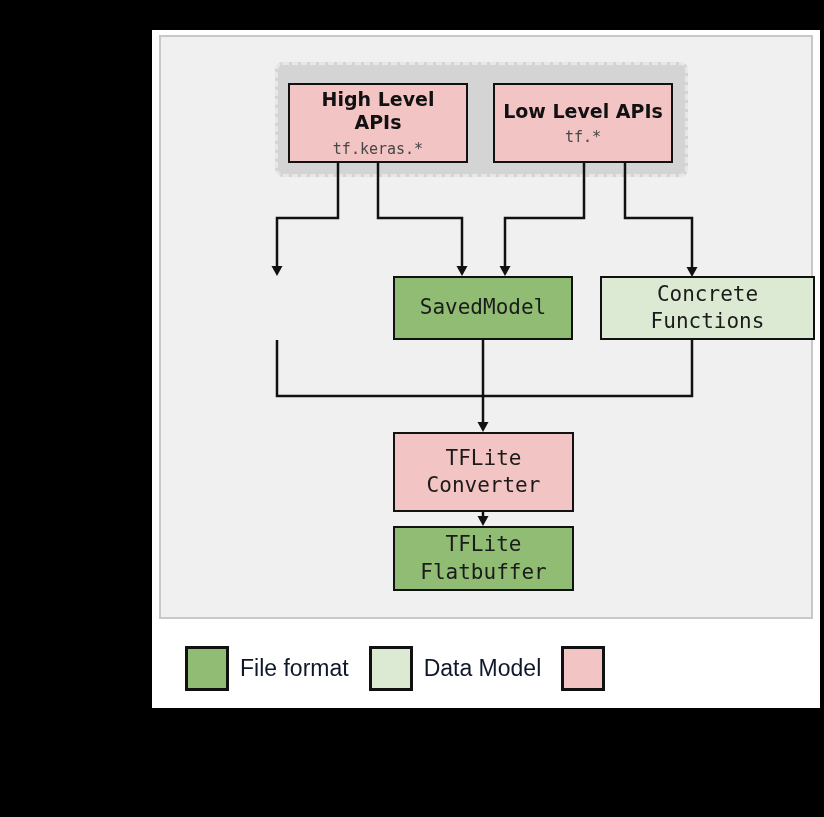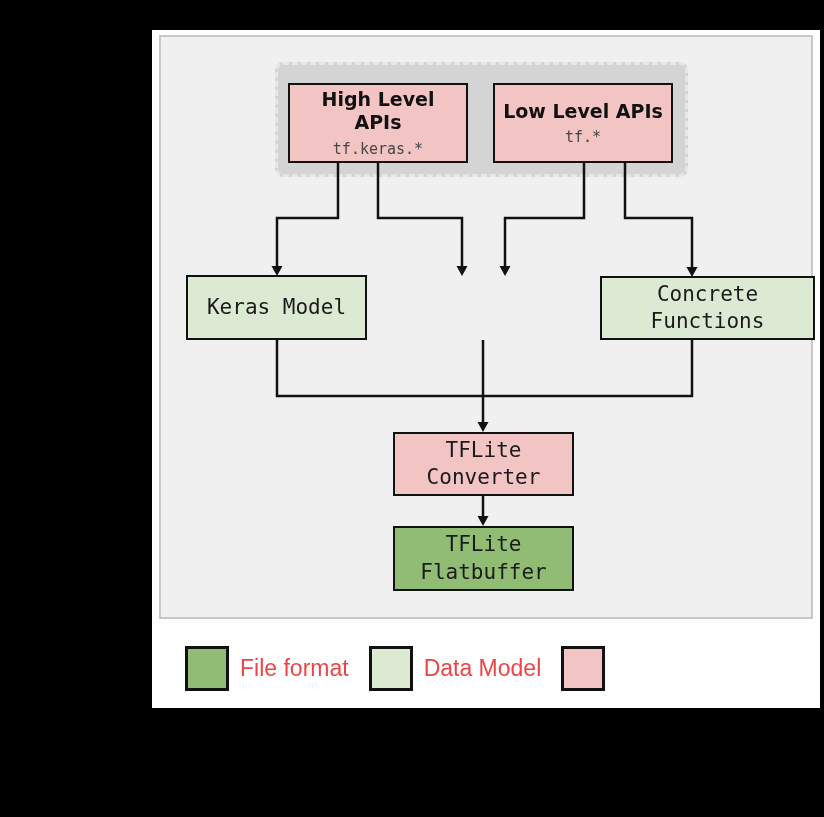--- a/index.html
+++ b/index.html
@@ -65,21 +65,21 @@
     font-family: "DejaVu Sans Mono", monospace;
     font-size: 15px;
     color: #464646;
     margin-top: 6px;
   }
   .n-high       { left: 136px; top:  53px; width: 180px; height: 80px; }
   .n-low        { left: 341px; top:  53px; width: 180px; height: 80px; }
   .n-keras      { left:  34px; top: 245px; width: 181px; height: 65px; }
   .n-saved      { left: 241px; top: 246px; width: 180px; height: 64px; }
   .n-concrete   { left: 448px; top: 246px; width: 215px; height: 64px; }
-  .n-converter  { left: 241px; top: 402px; width: 181px; height: 64px; }
+  .n-converter  { left: 241px; top: 402px; width: 181px; height: 80px; }
   .n-flatbuffer { left: 241px; top: 496px; width: 181px; height: 65px; }
   .legend {
     position: absolute;
     left: 33px; top: 613px;
     height: 50px;
     display: flex;
     align-items: center;
     gap: 20px;
   }
   .legend-item {
@@ -88,21 +88,21 @@
     gap: 11px;
   }
   .legend-swatch {
     width: 38px; height: 39px;
     border: 3px solid #111111;
     box-sizing: content-box;
   }
   .legend-label {
     font-family: "Liberation Sans", sans-serif;
     font-size: 23px;
-    color: #ef4444;
+    color: #0f172a;
     white-space: nowrap;
   }
 </style>
 </head>
 <body>
 
 <div class="panel">
 
   <div class="diagram-canvas"></div>
 
@@ -131,24 +131,24 @@
   <div class="node node-api n-high" style="background-color: rgb(243, 196, 196);">
     <div class="node-title">High Level APIs</div>
     <div class="node-subtitle">tf.keras.*</div>
   </div>
 
   <div class="node node-api n-low" style="background-color: rgb(243, 196, 196);">
     <div class="node-title">Low Level APIs</div>
     <div class="node-subtitle">tf.*</div>
   </div>
 
-  <div class="node n-keras" style="background-color: rgb(220, 234, 211);">
-    <div class="node-title">Keras Model</div>
+
+  <div class="node n-saved" style="background-color: rgb(144, 188, 115);">
+    <div class="node-title">SavedModel</div>
   </div>
-
 
   <div class="node n-concrete" style="background-color: rgb(220, 234, 211);">
     <div class="node-title">Concrete Functions</div>
   </div>
 
   <div class="node n-converter" style="background-color: rgb(243, 196, 196);">
     <div class="node-title">TFLite Converter</div>
   </div>
 
   <div class="node n-flatbuffer" style="background-color: rgb(144, 188, 115);">

